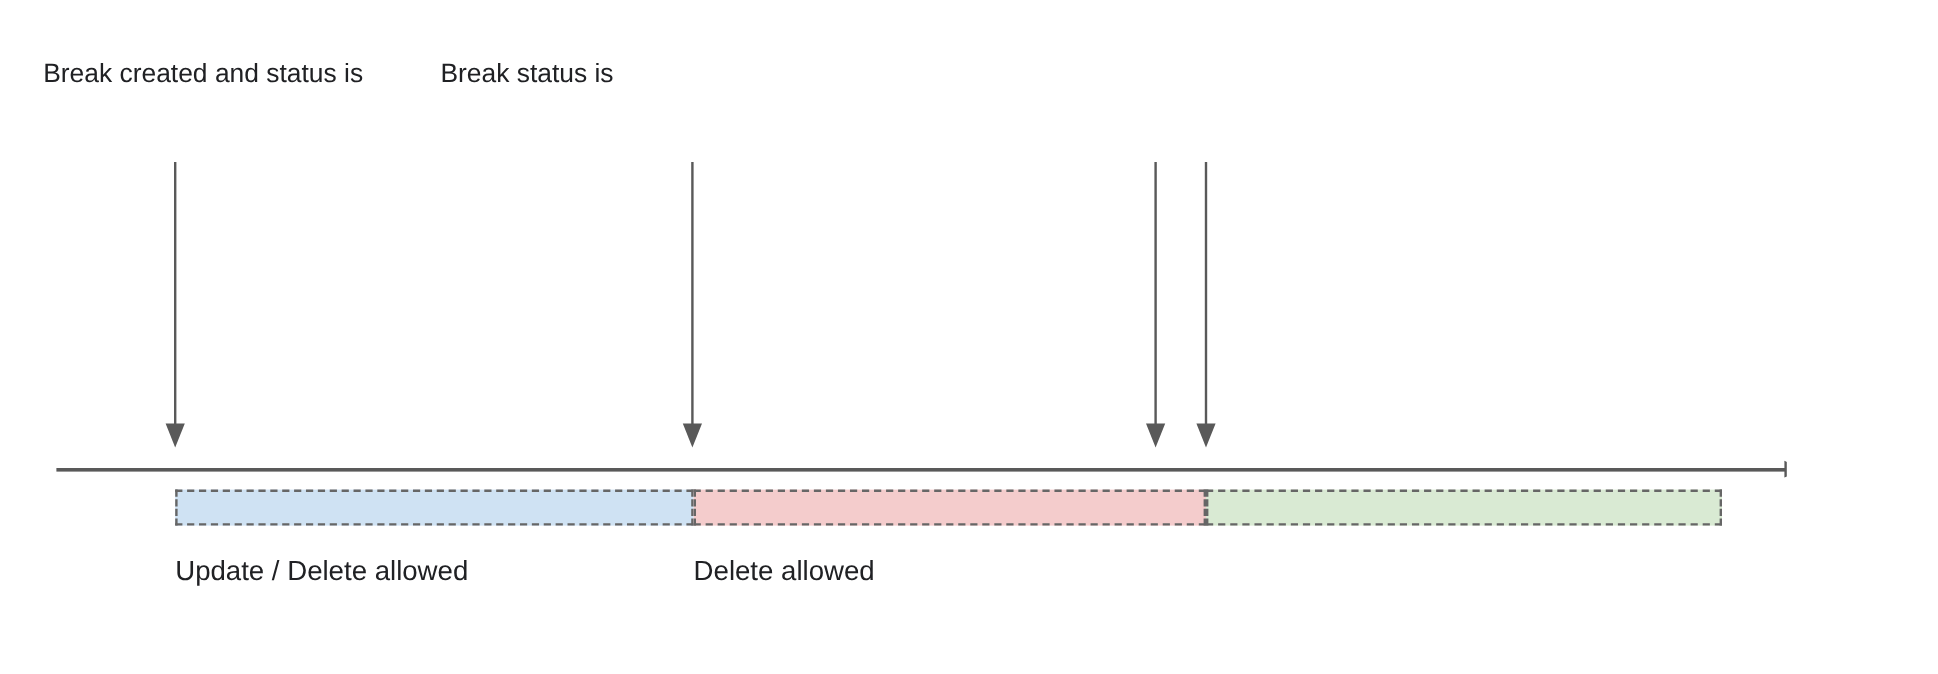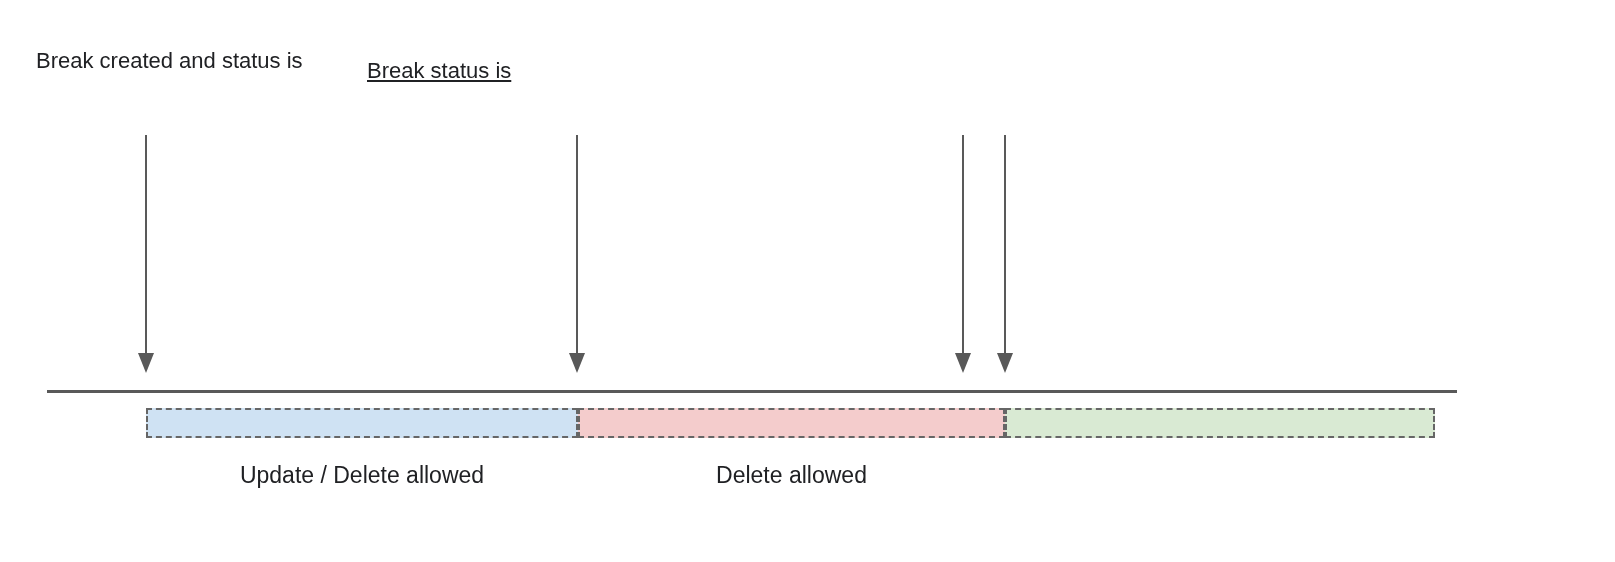--- a/index.html
+++ b/index.html
@@ -4,35 +4,36 @@
 <style>
   html, body { margin: 0; padding: 0; background: #ffffff; }
   .canvas {
     position: relative;
     width: 1457px;
     height: 562px;
     background: #ffffff;
     font-family: "Liberation Sans", sans-serif;
     color: #202124;
     overflow: hidden;
+    padding-left: 32px;
   }
 
   
   .annotation {
     position: absolute;
     font-size: 22px;
     line-height: 30px;
     white-space: nowrap;
   }
   .annotation .code {
     font-family: "DejaVu Sans Mono", "Liberation Mono", monospace;
     font-size: 21px;
   }
   .ann-1 { left: 36px;   top: 46px; }
-  .ann-2 { left: 367px;  top: 56px; text-decoration: underline; }
+  .ann-2 { left: 367px;  top: 46px; }
   .ann-3 { left: 745px;  top: 46px; }
   .ann-4 { left: 1008px; top: 33px; }
 
   
   .v-arrow { position: absolute; top: 135px; width: 0; }
   .v-arrow .shaft {
     position: absolute; left: -1px; top: 0;
     width: 2px; height: 220px; background: #595959;
   }
   .v-arrow .head {
@@ -71,21 +72,21 @@
     border: 2.5px dashed #666666;
   }
   .seg-1 { left: 146px;  width: 432px; }
   .seg-2 { left: 578px;  width: 427px; }
   .seg-3 { left: 1005px; width: 430px; }
 
   
   .caption {
     position: absolute; top: 462px;
     font-size: 23px; color: #202124;
-    text-align: center; white-space: nowrap;
+    white-space: nowrap;
   }
   .cap-1 { left: 146px;  width: 432px; }
   .cap-2 { left: 578px;  width: 427px; }
   .cap-3 { left: 1005px; width: 430px; }
 </style>
 </head>
 <body>
 
 <div class="canvas">
 

